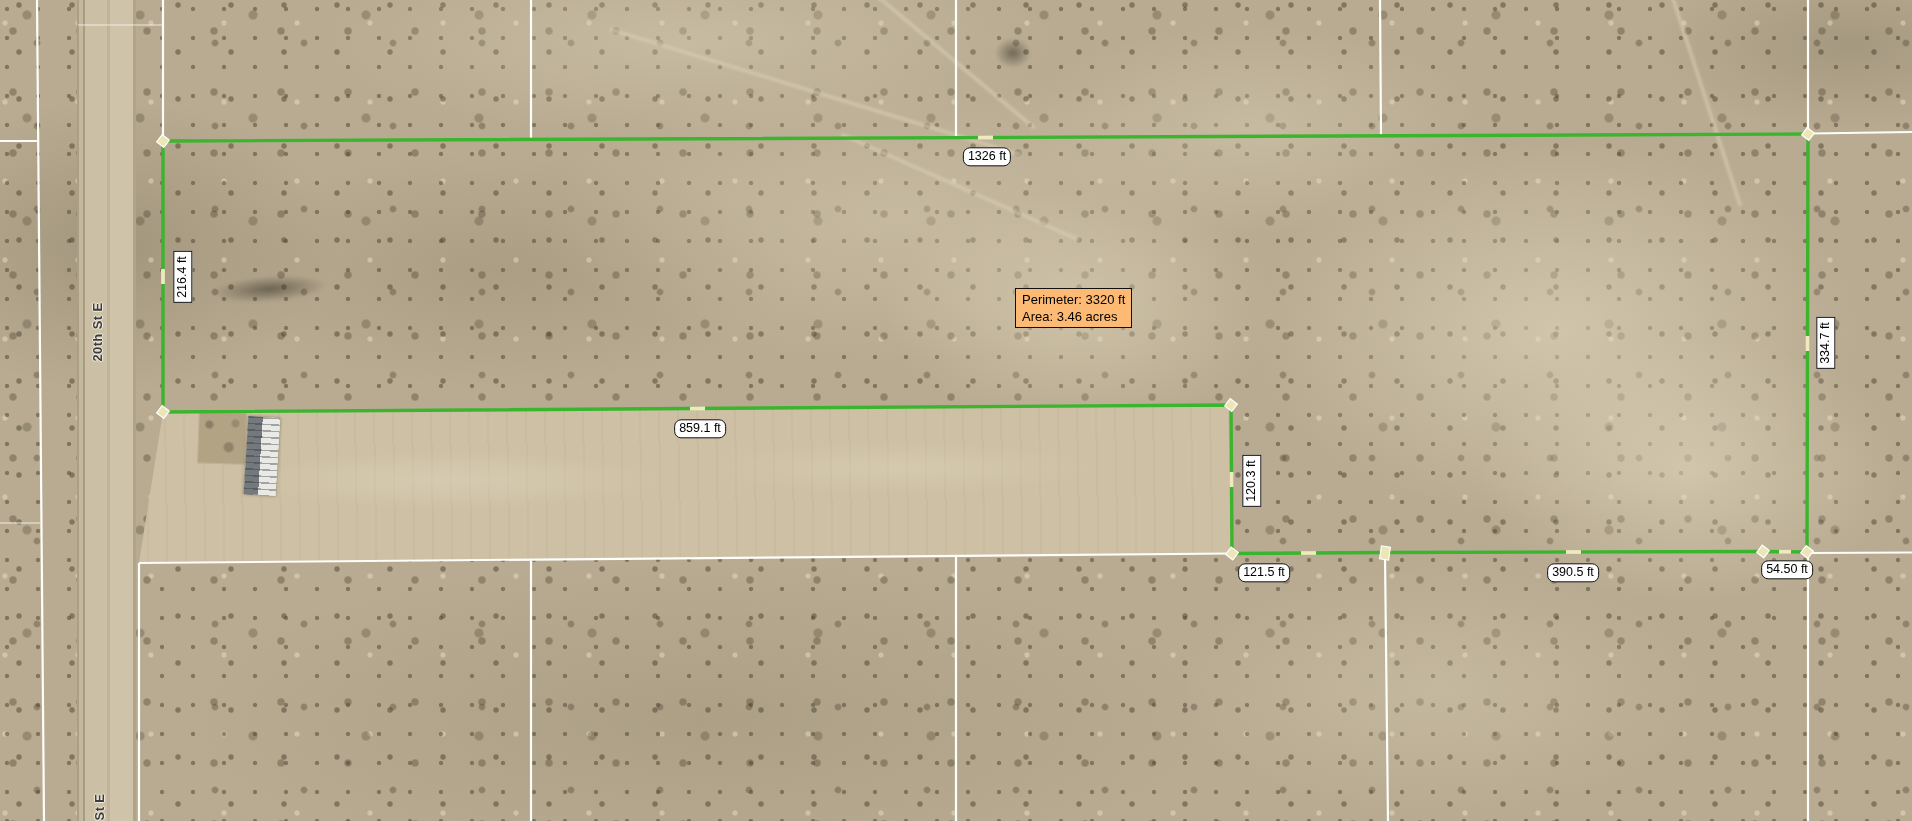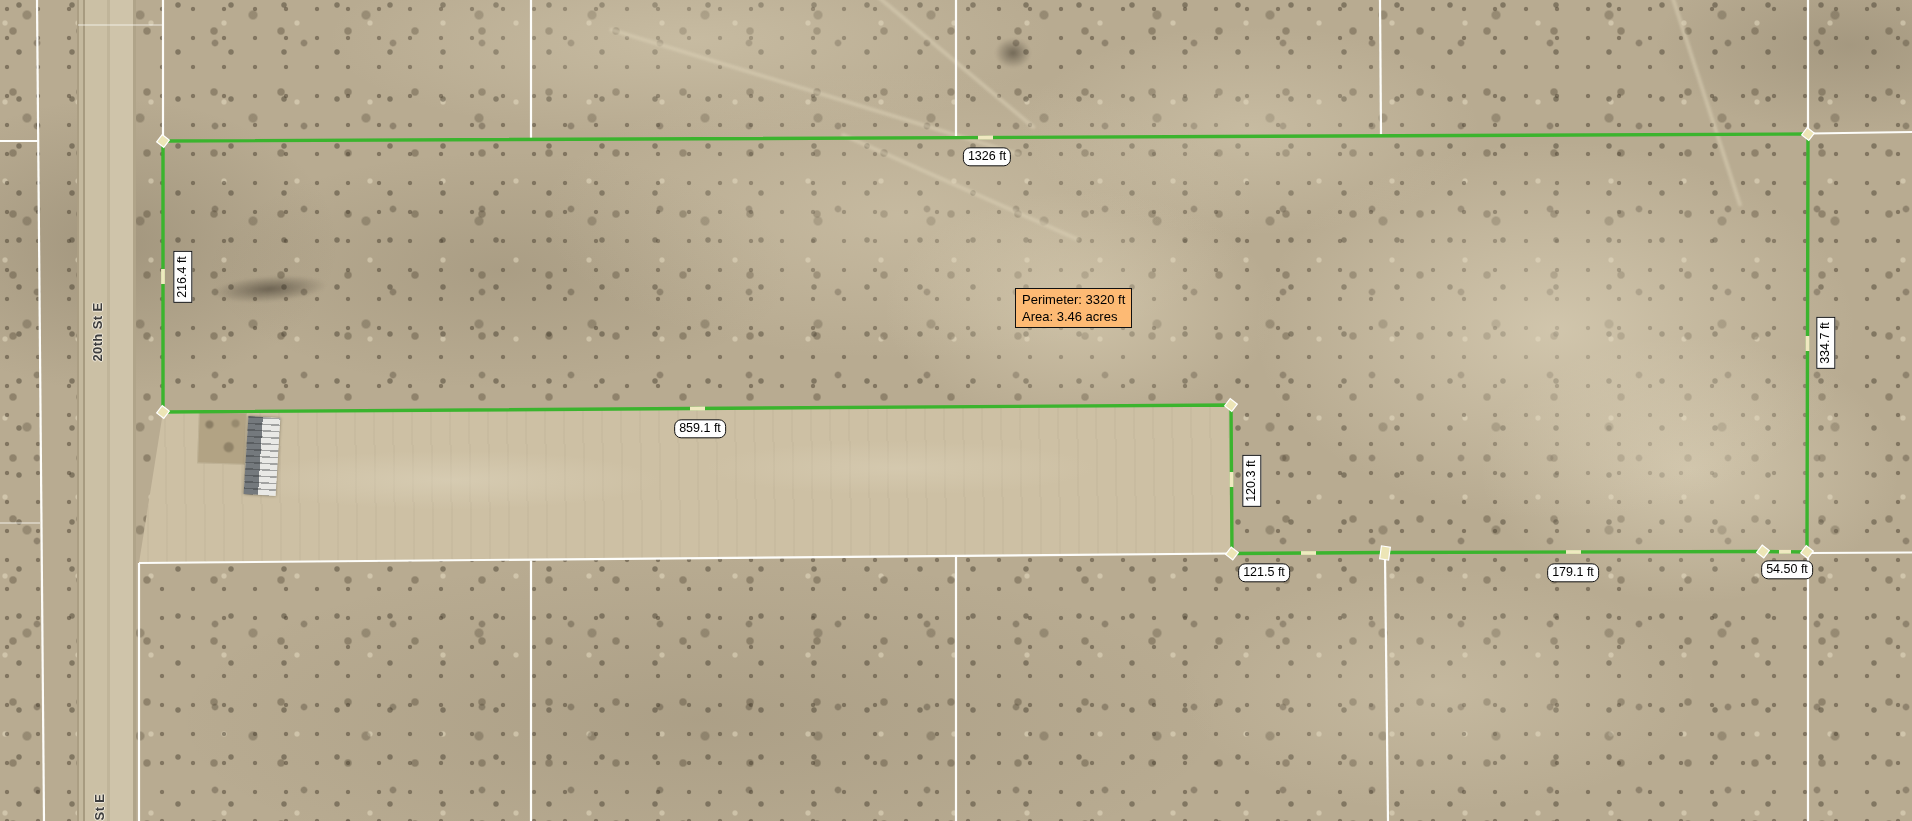--- a/index.html
+++ b/index.html
@@ -166,21 +166,21 @@
     <rect x="-4.5" y="-4.5" width="9" height="9" transform="translate(163,412) rotate(38)"></rect>
   </g>
 </svg>
 
 <div class="mlabel hor" style="left:987px; top:157px;">1326 ft</div>
 <div class="mlabel rot" style="left:183px; top:277px;">216.4 ft</div>
 <div class="mlabel rot" style="left:1826px; top:343px;">334.7 ft</div>
 <div class="mlabel hor" style="left:700px; top:429px;">859.1 ft</div>
 <div class="mlabel rot" style="left:1252px; top:481px;">120.3 ft</div>
 <div class="mlabel hor" style="left:1264px; top:573px;">121.5 ft</div>
-<div class="mlabel hor" style="left:1573px; top:573px;">179.1 ft</div>
+<div class="mlabel hor" style="left:1573px; top:573px;">390.5 ft</div>
 <div class="mlabel hor" style="left:1787px; top:570px;">54.50 ft</div>
 
 <div class="summary">
   <div>Perimeter: 3320 ft</div>
   <div>Area: 3.46 acres</div>
 </div>
 
 <div class="roadlabel" style="left:97px; top:332px;">20th St E</div>
 <div class="roadlabel" style="left:99px; top:807px;">St E</div>
 

